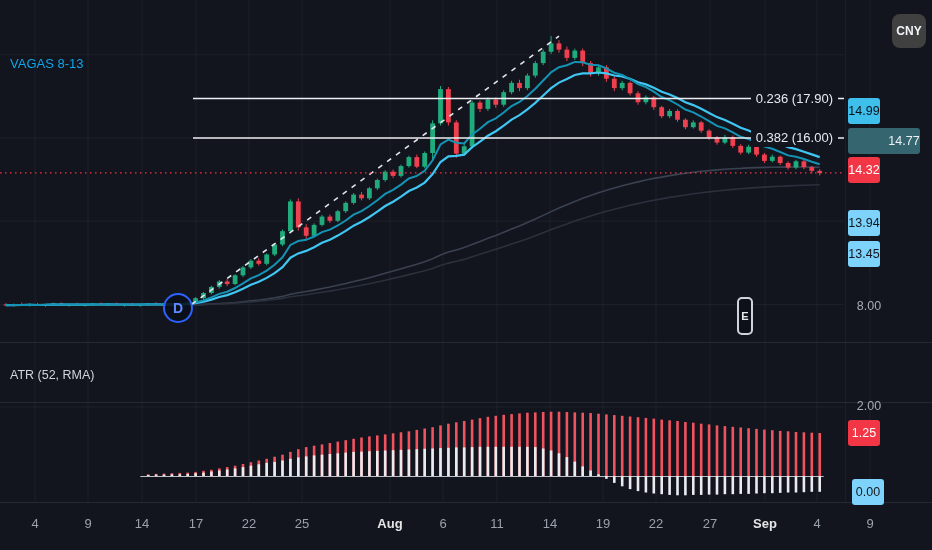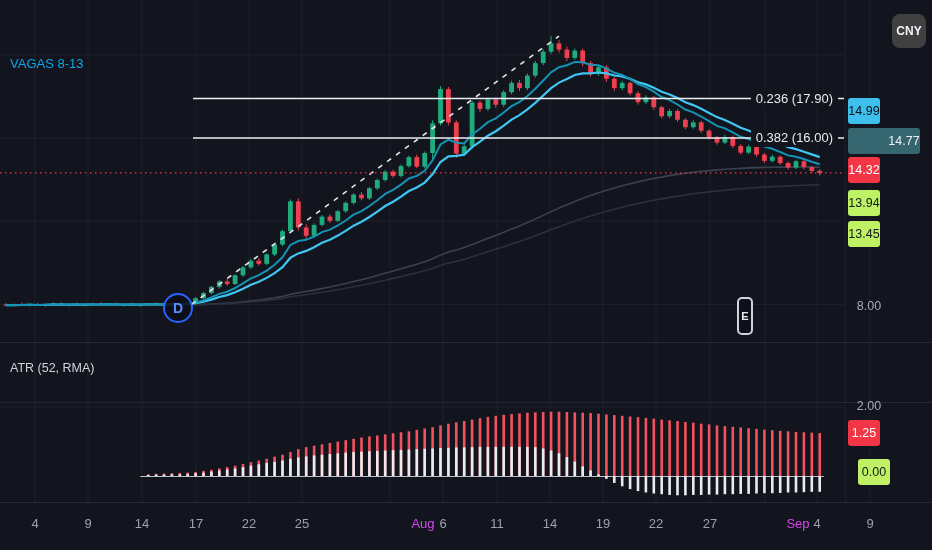--- a/index.html
+++ b/index.html
@@ -5,42 +5,42 @@
   html,body{margin:0;padding:0;background:#12151e;}
   .root{
     position:relative; width:932px; height:550px; overflow:hidden;
     background:#12151e; font-family:"Liberation Sans","DejaVu Sans",sans-serif;
     -webkit-font-smoothing:antialiased;
   }
   #svg-host{position:absolute; inset:0; z-index:0;}
   .overlay{position:absolute; z-index:2;}
   .title{left:10px; top:12px; font-size:13.5px; font-weight:700; color:#e7eaf0; letter-spacing:.1px;}
   .subtitle{left:10px; top:56px; font-size:13px; color:#0ea5e9;}
-  .pane-label{font-size:12.5px; color:#cfd3db;}
+  .pane-label{font-size:12.5px; color:#cfd3db;margin-top:7px;}
   .atr-label{left:10px; top:361px;}
   .macd-label{left:10px; top:423px;}
   .cny-btn{
     right:6px; top:14px; width:34px; height:34px; border-radius:8px;
     background:#404040; color:#f2f4f8; font-size:12px; font-weight:700;
     display:flex; align-items:center; justify-content:center; cursor:pointer;
   }
   .fib-label{
     position:absolute; z-index:2; height:18px; line-height:18px;
     font-size:13px; color:#e7eaf0; background:#12151e; padding:0 5px;
     white-space:nowrap;
   }
   .badge{
     position:absolute; z-index:3; left:886px; width:32px; height:26px;
     border-radius:3px; display:flex; align-items:center; justify-content:center;
     font-size:12.5px; font-weight:400;
   }
   .badge.cyan{background:#3fc0ec; color:#0c1118;}
   .badge.teal{background:#356670; color:#eef1f5;}
   .badge.red{background:#f23645; color:#ffffff;}
-  .badge.white{background:#bef264; color:#14161c;}
+  .badge.white{background:#7dd3fc; color:#14161c;margin-top:20px;}
   .axis-plain{
     position:absolute; z-index:2; left:886px; width:42px; text-align:center;
     font-size:12.5px; color:#a7abb6;
   }
   .marker-d{
     left:163px; top:293px; width:30px; height:30px; border-radius:50%;
     border:2.5px solid #2d62ff; background:rgba(10,14,25,.85); box-sizing:border-box;
     color:#5d8bff; font-weight:700; font-size:14px;
     display:flex; align-items:center; justify-content:center; cursor:pointer;
   }
@@ -50,21 +50,21 @@
     color:#e8eaf0; font-weight:700; font-size:11px;
     display:flex; align-items:center; justify-content:center; cursor:pointer;
   }
   .time-axis{
     position:absolute; left:0; top:502px; width:932px; height:48px; z-index:2; cursor:ew-resize;
   }
   .time-label{
     position:absolute; top:14px; transform:translateX(-50%);
     font-size:13px; color:#9ba1ad; white-space:nowrap;
   }
-  .time-label.major{color:#d946ef; font-weight:400;margin-left:33px;}
+  .time-label.major{color:#e5e5e5; font-weight:700;}
   .price-axis{
     position:absolute; right:0; top:0; width:88px; height:502px; z-index:1; cursor:ns-resize;
   }
 </style>
 </head>
 <body>
 
 <div class="root">
   <div id="svg-host"><svg width="932" height="550" viewBox="0 0 932 550">
         <line x1="35" y1="0" x2="35" y2="502" stroke="rgba(255,255,255,0.05)" stroke-width="1"></line>
@@ -491,21 +491,21 @@
   <div class="overlay marker-d">D</div>
   <div class="overlay marker-e">E</div>
 
   <div class="price-axis" id="price-axis">
       <div class="badge cyan" style="top: 98px; left: 4px; position: absolute;">14.99</div>
       <div class="badge teal" style="top: 128px; left: 4px; position: absolute; padding-left: 40px;">14.77</div>
       <div class="badge red" style="top: 157px; left: 4px; position: absolute;">14.32</div>
       <div class="badge white" style="top: 190px; left: 4px; position: absolute;">13.94</div>
       <div class="badge white" style="top: 221px; left: 4px; position: absolute;">13.45</div>
       <div class="badge red" style="top: 420px; left: 4px; position: absolute;">1.25</div>
-      <div class="badge white" style="top: 459px; left: 14px; position: absolute;">0.00</div>
+      <div class="badge white" style="top: 459px; left: 8px; position: absolute;">0.00</div>
       <div class="axis-plain" style="top: 299px; left: 4px;">8.00</div>
       <div class="axis-plain" style="top: 399px; left: 4px;">2.00</div>
     </div>
   <div class="time-axis" id="time-axis">
       <div class="time-label" style="left: 35px;">4</div>
       <div class="time-label" style="left: 88px;">9</div>
       <div class="time-label" style="left: 142px;">14</div>
       <div class="time-label" style="left: 196px;">17</div>
       <div class="time-label" style="left: 249px;">22</div>
       <div class="time-label" style="left: 302px;">25</div>

